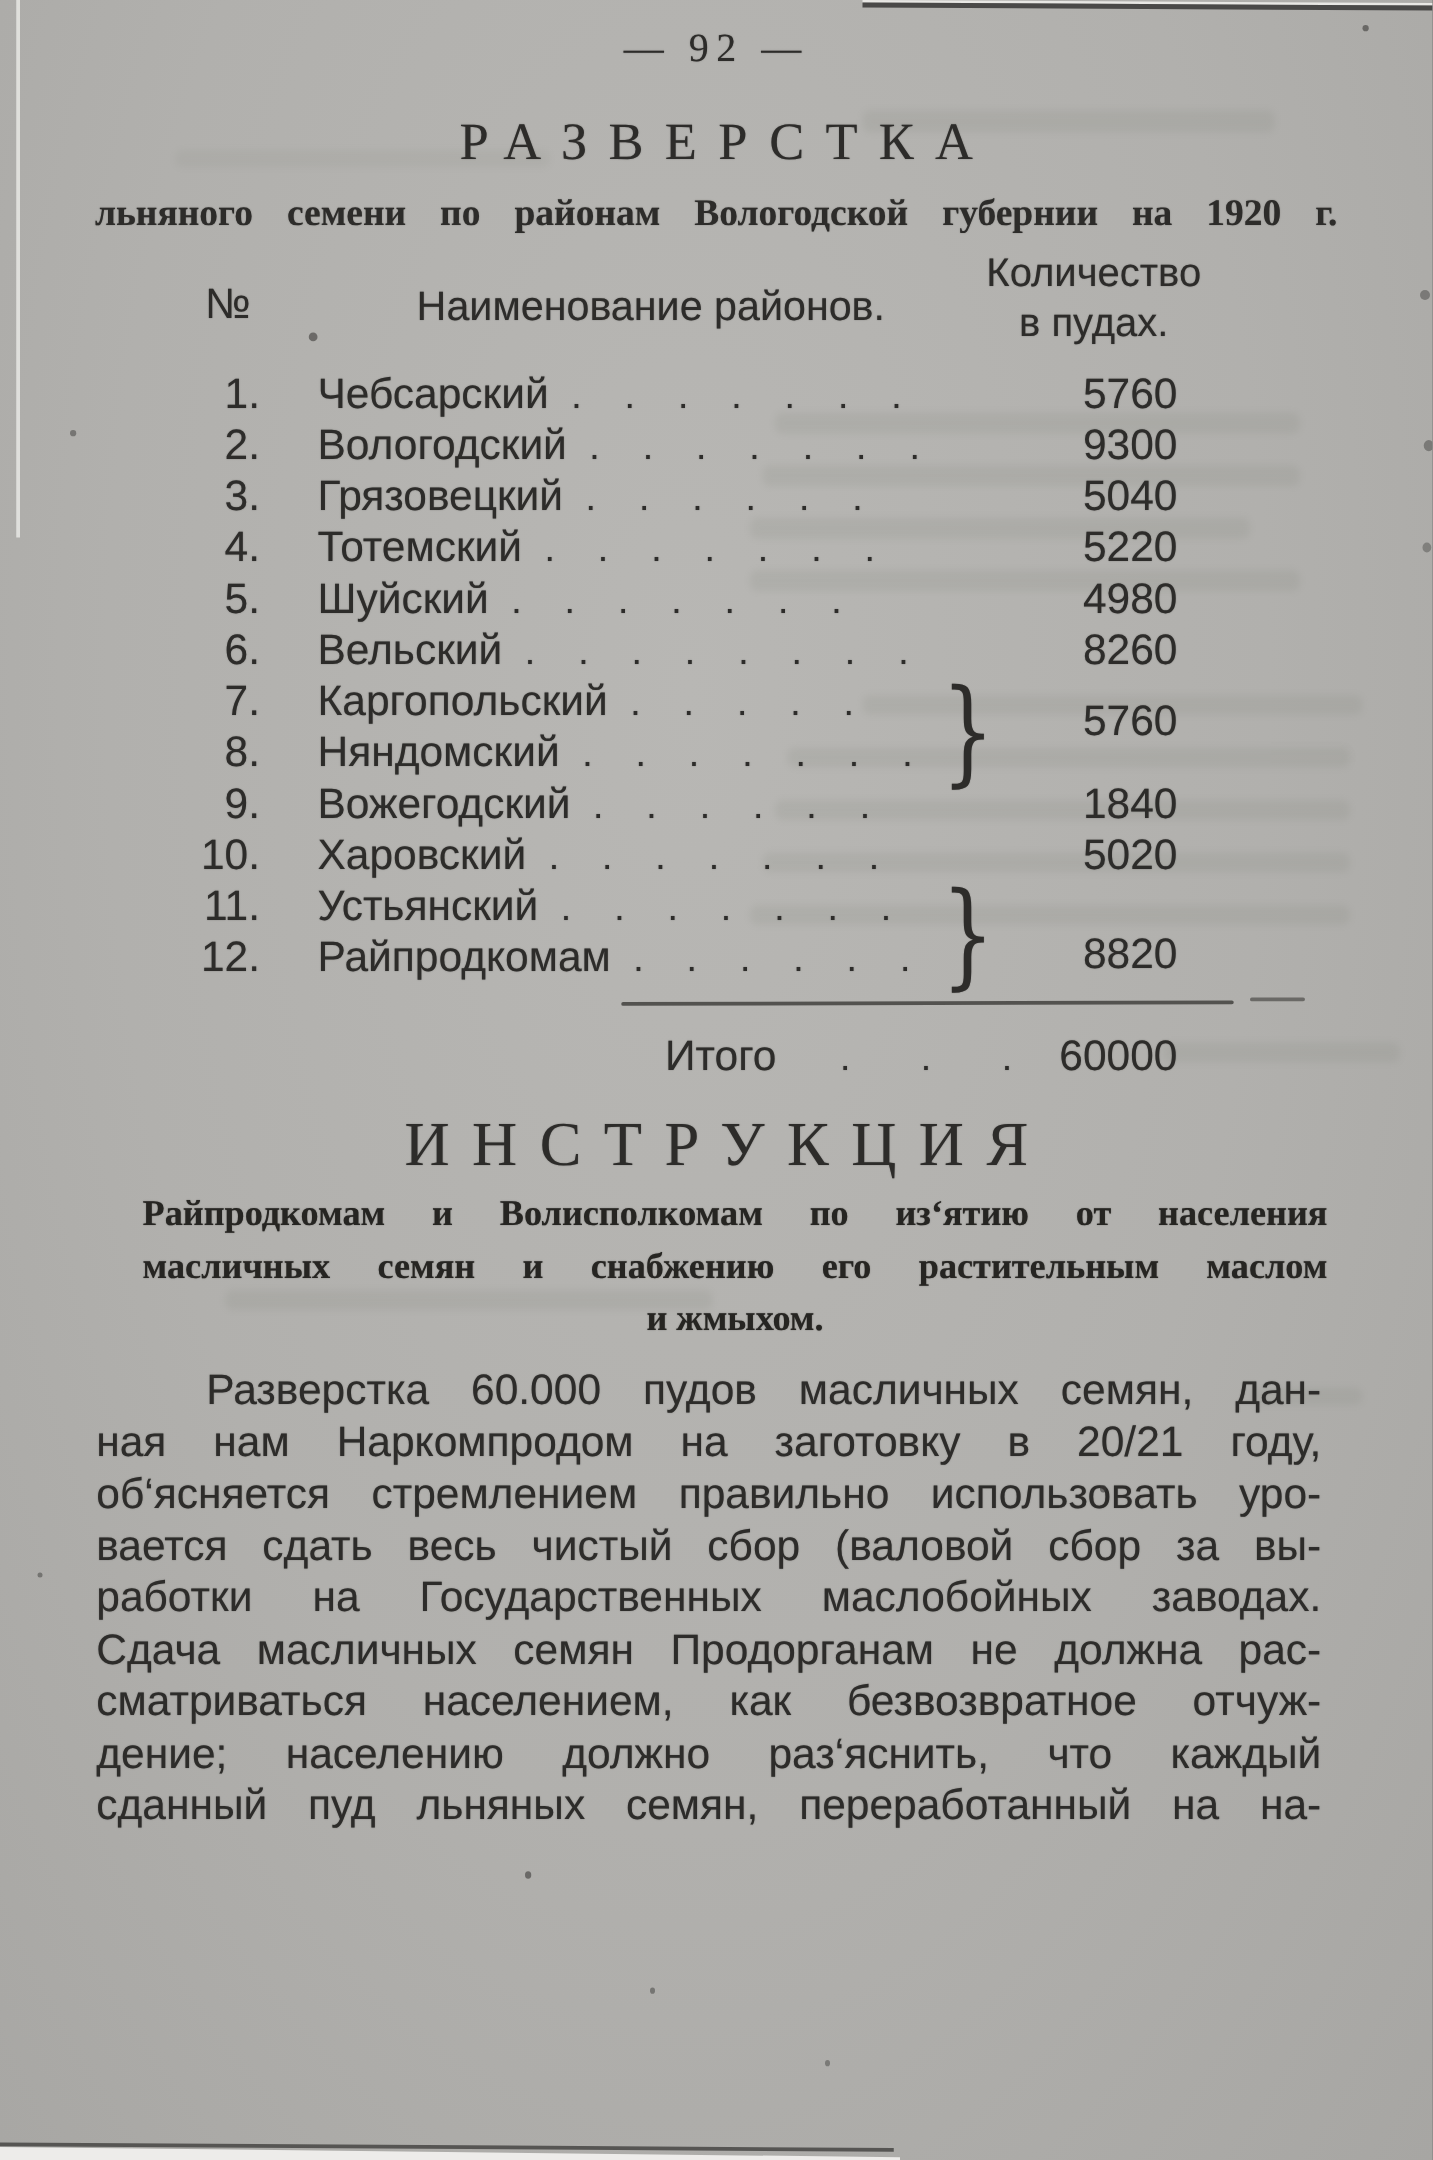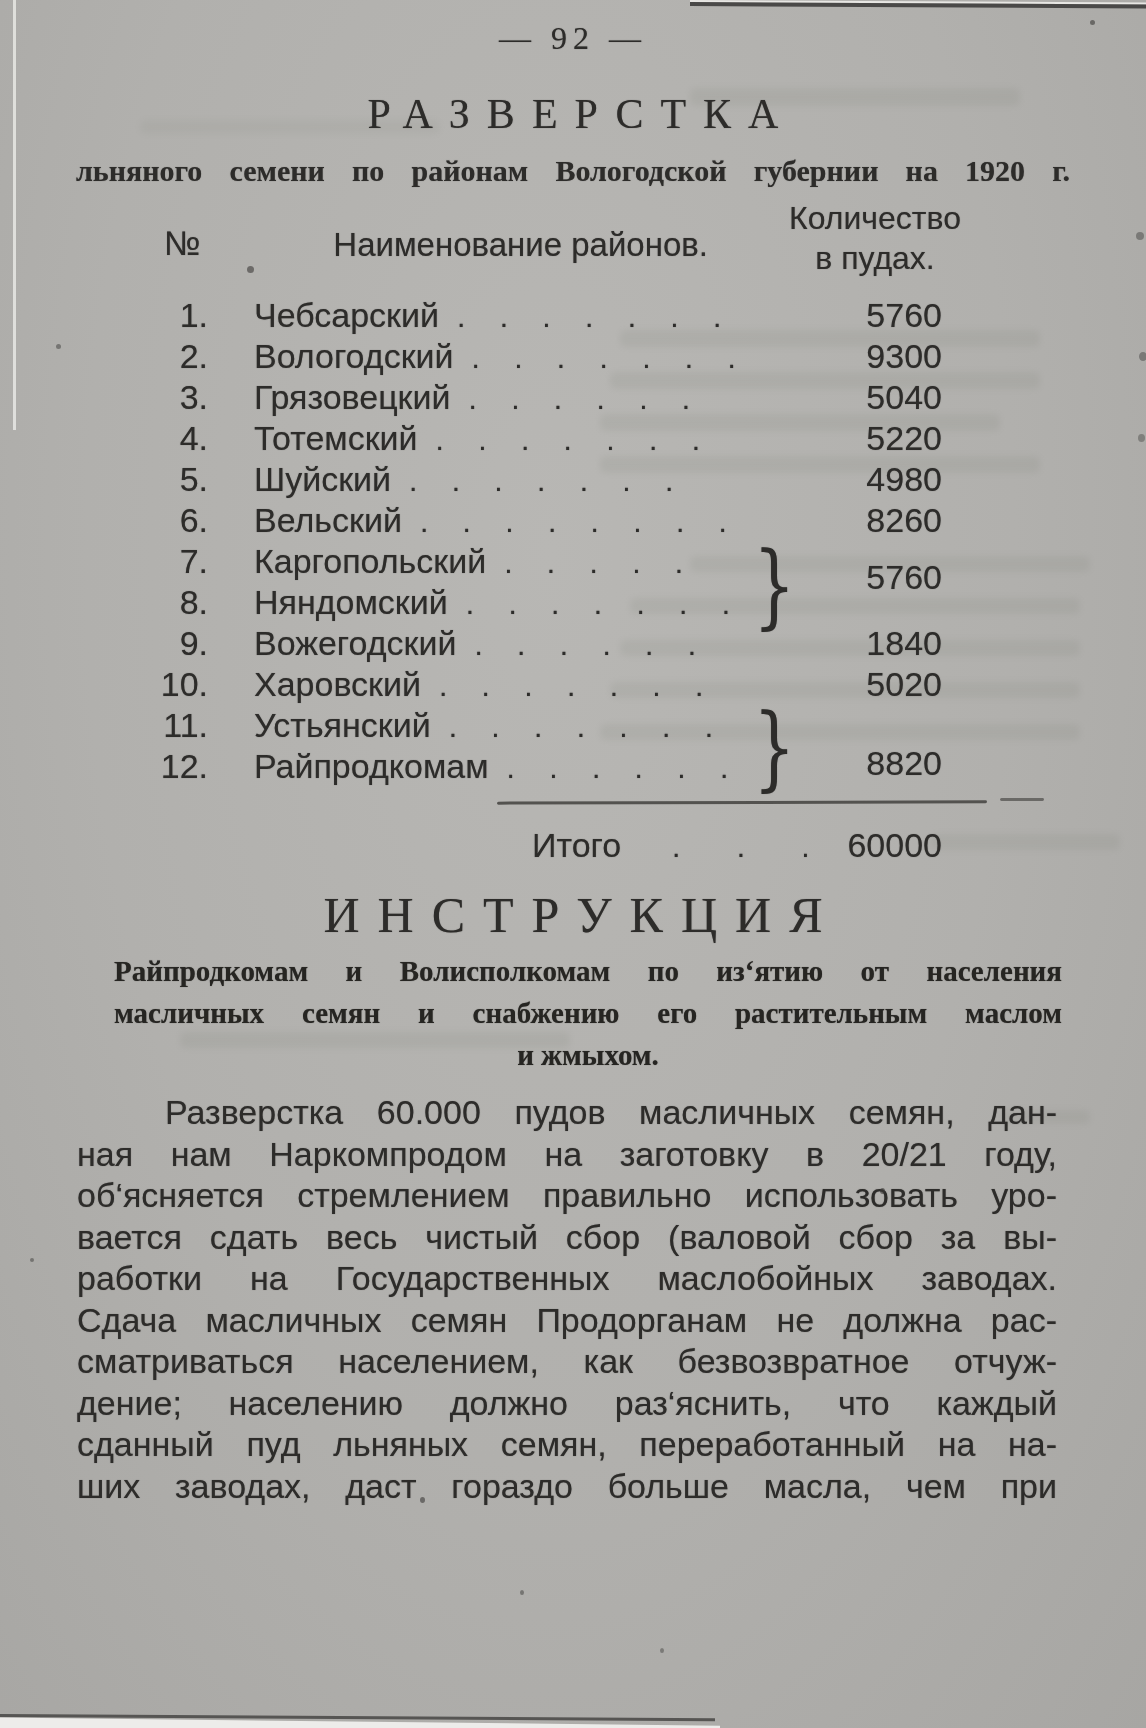--- a/index.html
+++ b/index.html
@@ -205,21 +205,20 @@
     <div class="abs paragraph ink">
       <div class="pline indent">Разверстка 60.000 пудов масличных семян, дан-</div>
       <div class="pline">ная нам Наркомпродом на заготовку в 20/21 году,</div>
       <div class="pline">об‘ясняется стремлением правильно использовать уро-</div>
       <div class="pline">вается сдать весь чистый сбор (валовой сбор за вы-</div>
       <div class="pline">работки на Государственных маслобойных заводах.</div>
       <div class="pline">Сдача масличных семян Продорганам не должна рас-</div>
       <div class="pline">сматриваться населением, как безвозвратное отчуж-</div>
       <div class="pline">дение; населению должно раз‘яснить, что каждый</div>
       <div class="pline">сданный пуд льняных семян, переработанный на на-</div>
-      <div class="pline">ших заводах, даст гораздо больше масла, чем при</div>
     </div>
 
   </div>
 
   <div class="abs artifact edge-top-white"></div>
   <div class="abs artifact edge-top-dark"></div>
   <div class="abs artifact edge-left-light"></div>
   <div class="abs artifact bottom-dark"></div>
   <div class="abs artifact bottom-wedge"></div>
 

